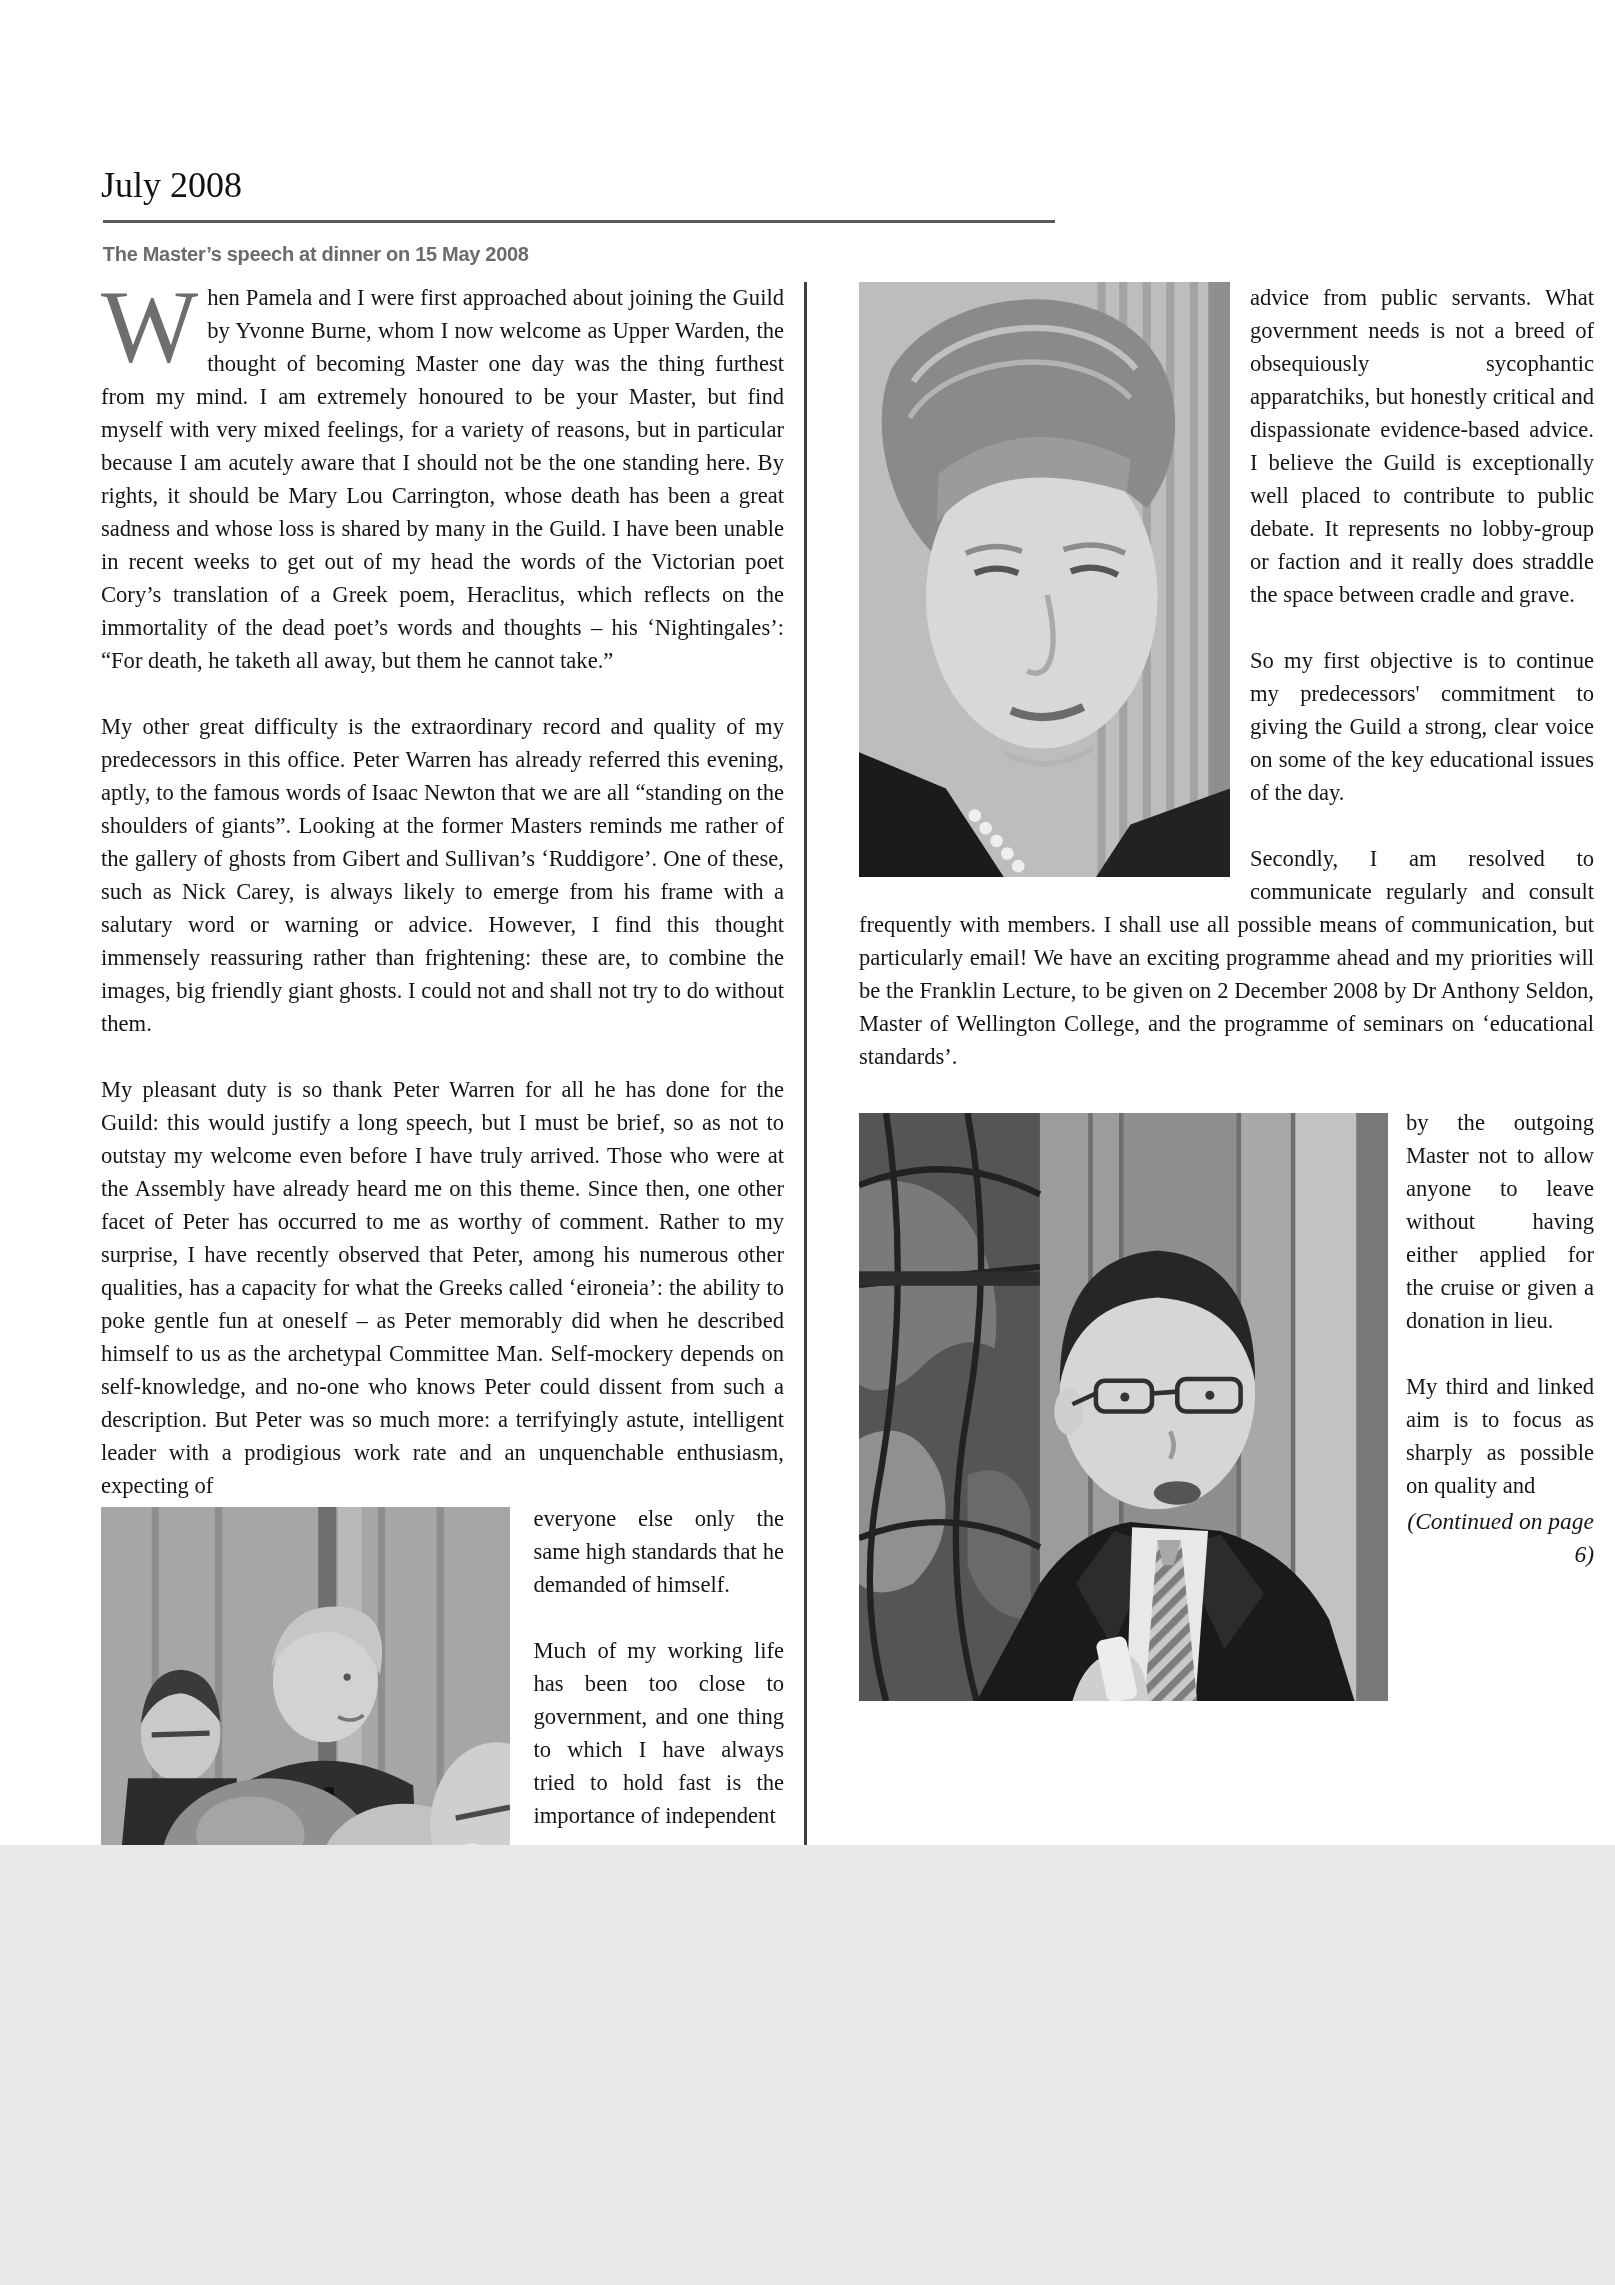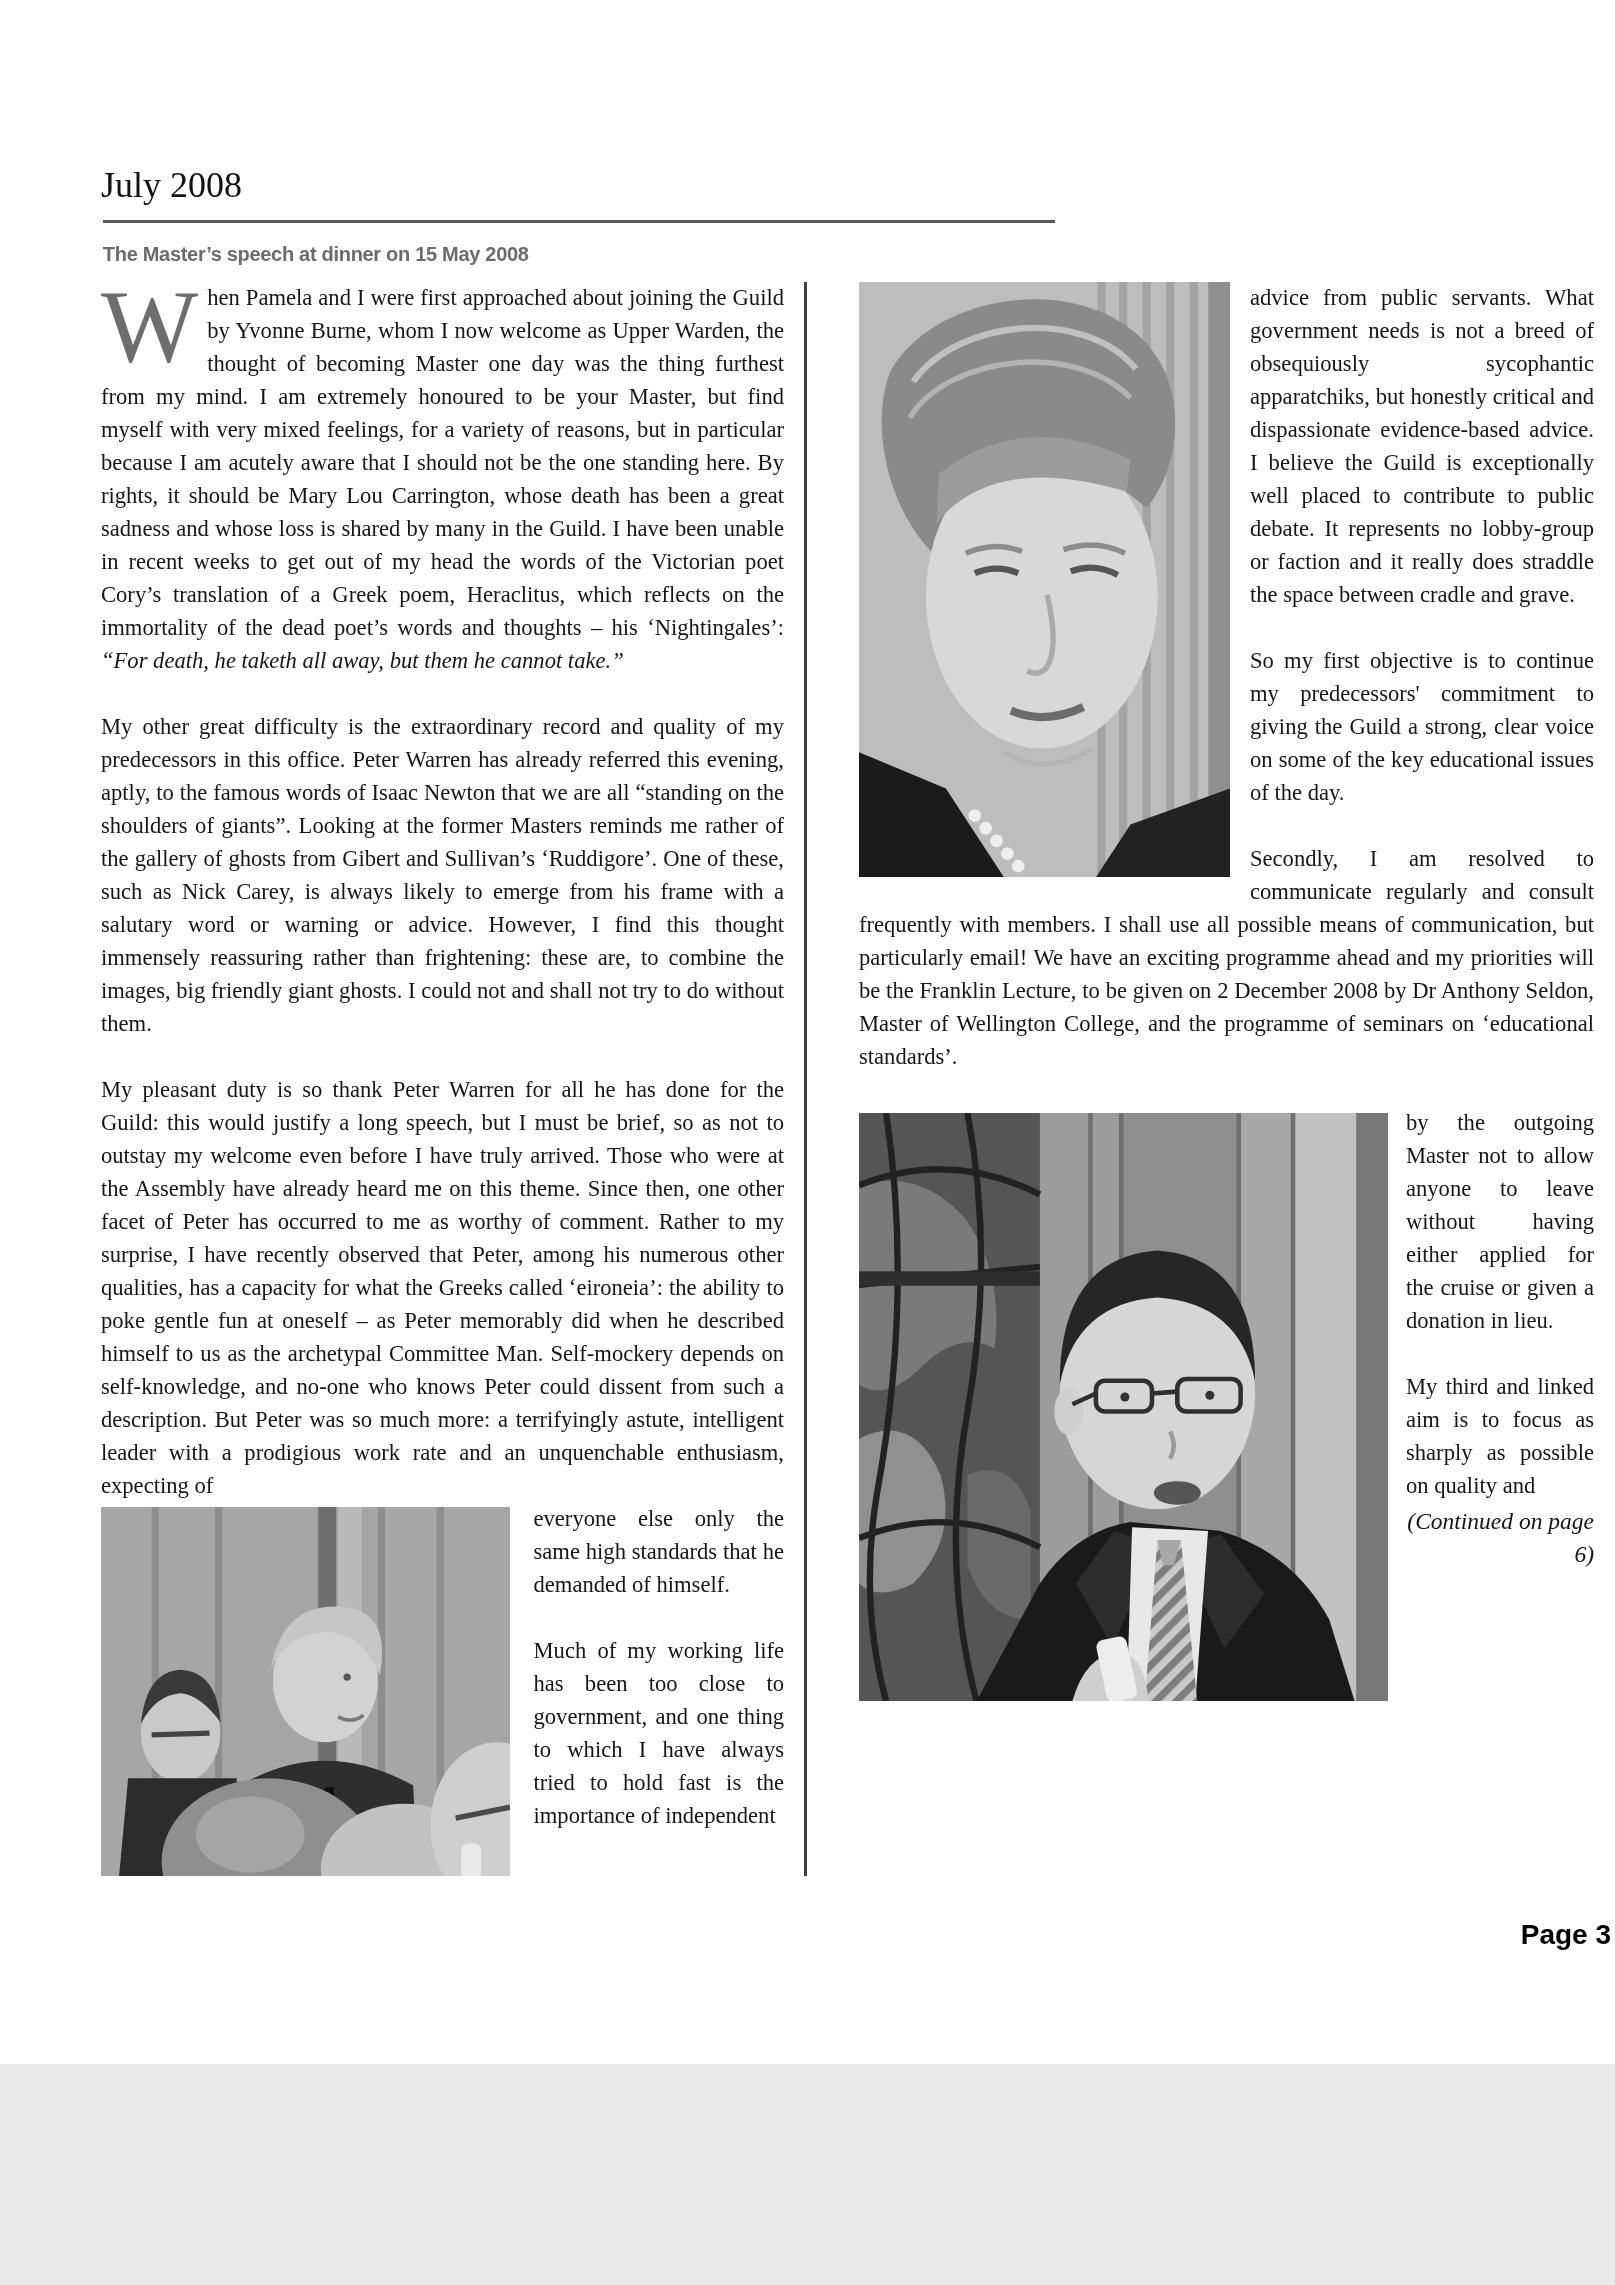--- a/index.html
+++ b/index.html
@@ -1,17 +1,17 @@
 <!DOCTYPE html>
 <html style="font-size:14.5px"><head>
 <meta charset="utf-8">
 <style>
   html,body{margin:0;padding:0;background:#e9e9e9;}
   .page{
-    width:1616px;height:2064px;box-sizing:border-box;
+    width:1616px;height:1845px;box-sizing:border-box;
     margin:0 auto;background:#ffffff;
     padding:165px 57px 0 101px;
     font-family:"Liberation Serif",serif;color:#151515;
     position:relative;overflow:hidden;
   }
   .date{font-size:36px;line-height:40px;color:#111;}
   .rule{height:3.6px;background:#5a5a5a;width:952px;margin:14.5px 0 20px 1.8px;}
   .title{
     font-family:"Liberation Sans",sans-serif;font-weight:bold;
     font-size:20px;color:#6b6b6b;letter-spacing:-0.3px;
@@ -21,21 +21,21 @@
   .col-left{width:683px;flex:0 0 auto;}
   .divider{width:2.7px;background:#3f3f3f;margin:1.8px 16.3px 0 20px;flex:0 0 auto;}
   .col-right{width:735px;flex:0 0 auto;margin-left:36px;}
   .col-right::after,.col-left::after{content:"";display:block;clear:both;}
   p{margin:0 0 33px;text-align:justify;font-size:22.6px;line-height:33px;}
   .tight{margin-bottom:0;}
   .dropcap{
     float:left;font-size:103px;line-height:80px;color:#6e6e6e;
     margin:5.4px 9px 0 0;font-family:"Liberation Serif",serif;
   }
-  .q{font-style:italic;}
+  .q{}
   .photo{display:block;background:#bbb;}
   .photo-woman{float:left;width:371px;height:595px;margin:1.8px 20px 12.7px 0;}
   .figure-eylon{float:left;width:529px;margin:7.2px 18px 0 0;}
   .photo-eylon{width:529px;height:588px;}
   .caption{
     font-family:"Liberation Sans",sans-serif;font-size:20px;line-height:26px;
     color:#565656;margin-top:9px;text-align:left;
   }
   .photo-audience{float:left;width:409px;height:369px;margin:5.4px 23.5px 0 0;}
   .wrapsec{overflow:hidden;}

